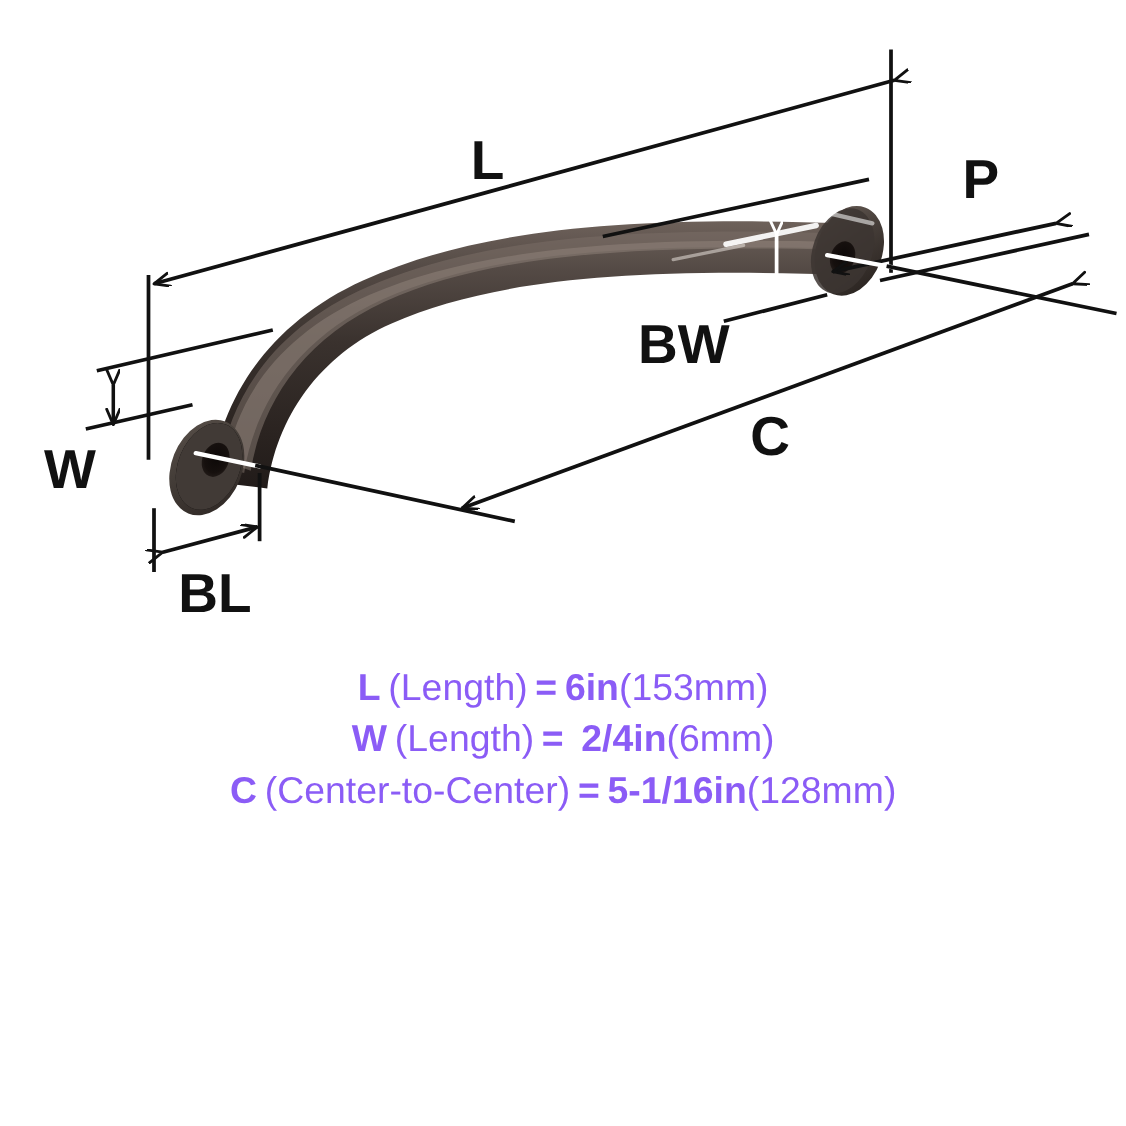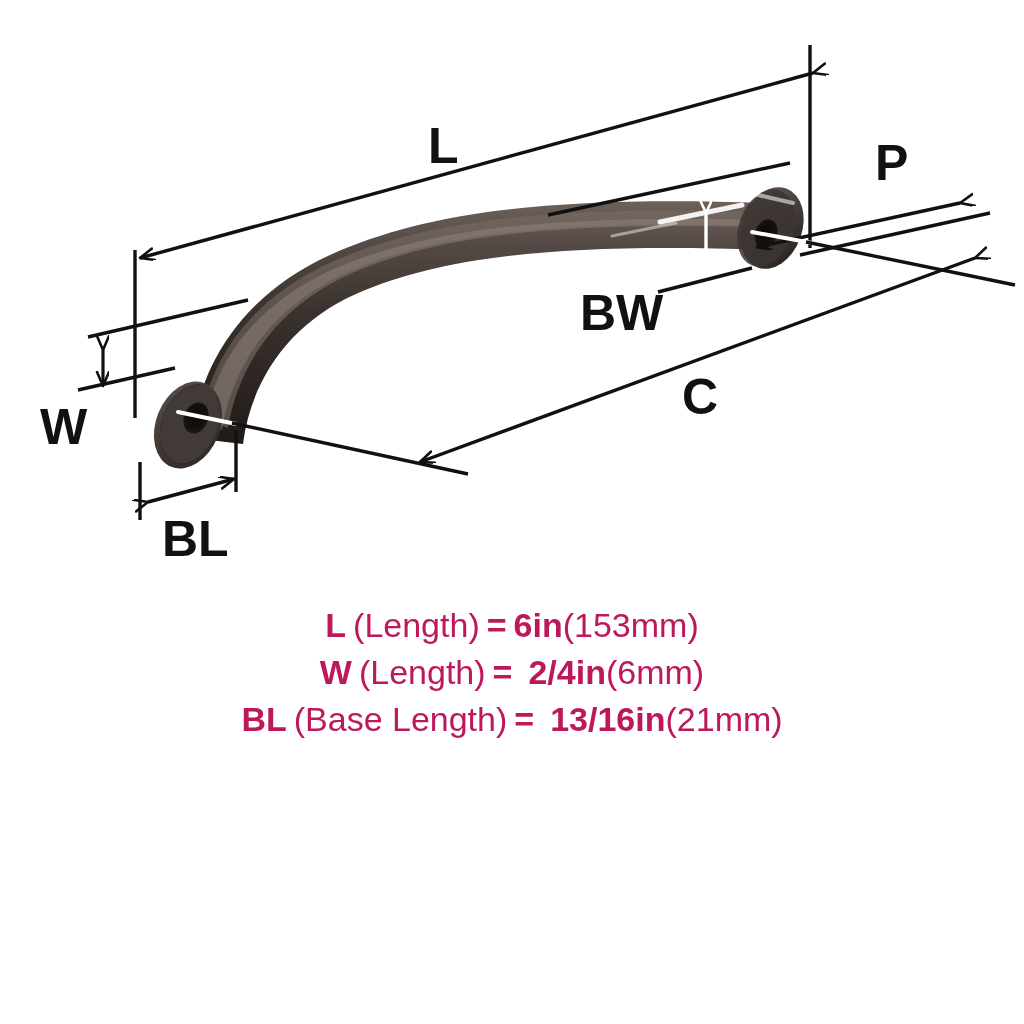--- a/index.html
+++ b/index.html
@@ -9,21 +9,21 @@
     overflow:hidden;position:relative;
   }
   #stage{position:relative;width:1024px;height:1024px;}
   #diagram{position:absolute;left:0;top:0;width:1024px;height:600px;}
   #specs{
     position:absolute;left:0;top:602px;width:1024px;
     display:flex;flex-direction:column;align-items:center;
     justify-content:flex-start;
   }
   .spec-line{
-    white-space:nowrap;color:#be185d;
+    white-space:nowrap;color:#8b5cf6;
     font-size:34px;line-height:47px;letter-spacing:0px;
   }
   .code{font-weight:bold;}
   .name{font-weight:normal;}
   .eq{font-weight:bold;}
   .val{font-weight:bold;}
   .mm{font-weight:normal;}
   .sp{display:inline-block;width:7px;}
   .sp-wide{display:inline-block;width:16px;}
   svg{display:block;}
@@ -178,20 +178,20 @@
 
     <div class="spec-line">
       <span class="code">L</span><span class="sp"></span><span class="name">(Length)</span><span class="sp"></span><span class="eq">=</span><span class="sp"></span><span class="val">6in</span><span class="mm">(153mm)</span>
     </div>
 
     <div class="spec-line">
       <span class="code">W</span><span class="sp"></span><span class="name">(Length)</span><span class="sp"></span><span class="eq">=</span><span class="sp-wide"></span><span class="val">2/4in</span><span class="mm">(6mm)</span>
     </div>
 
 
+    <div class="spec-line">
+      <span class="code">C</span><span class="sp"></span><span class="name">(Center-to-Center)</span><span class="sp"></span><span class="eq">=</span><span class="sp"></span><span class="val">5-1/16in</span><span class="mm">(128mm)</span>
+    </div>
 
-    <div class="spec-line">
-      <span class="code">BL</span><span class="sp"></span><span class="name">(Base Length)</span><span class="sp"></span><span class="eq">=</span><span class="sp-wide"></span><span class="val">13/16in</span><span class="mm">(21mm)</span>
-    </div>
 
 
   </div>
 </div>
 
 </body></html>

